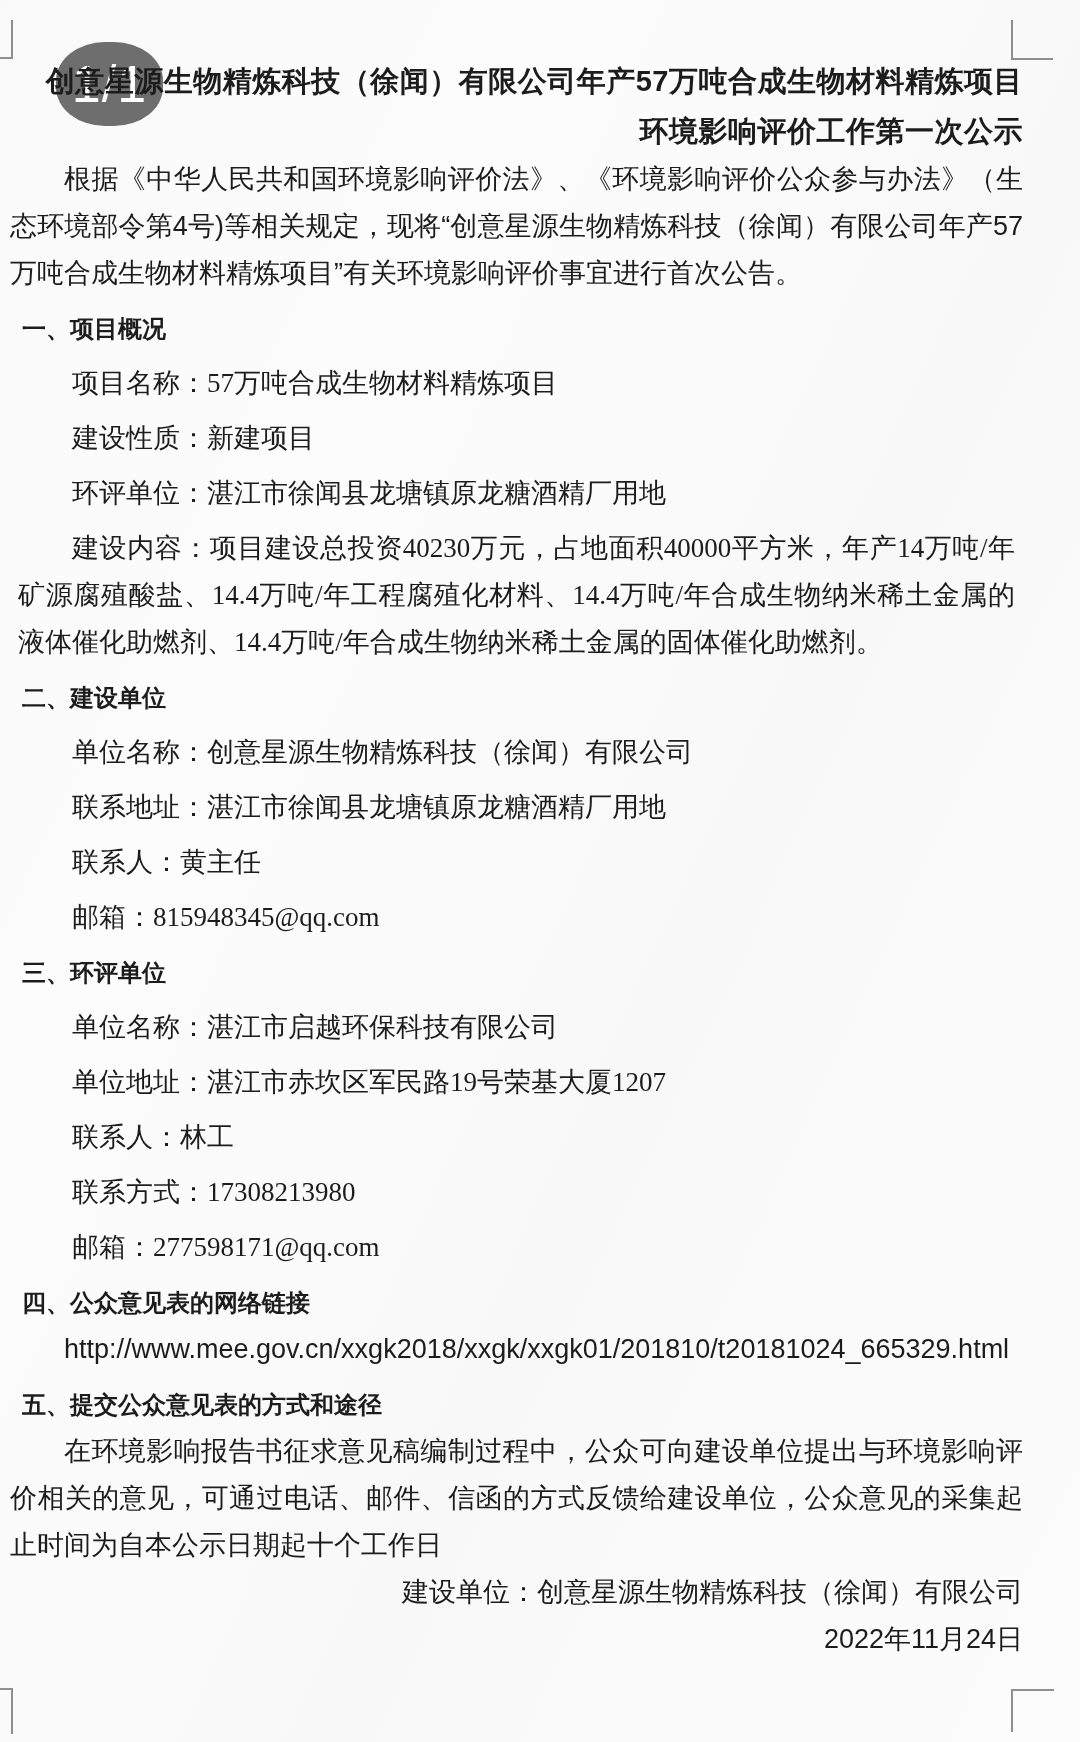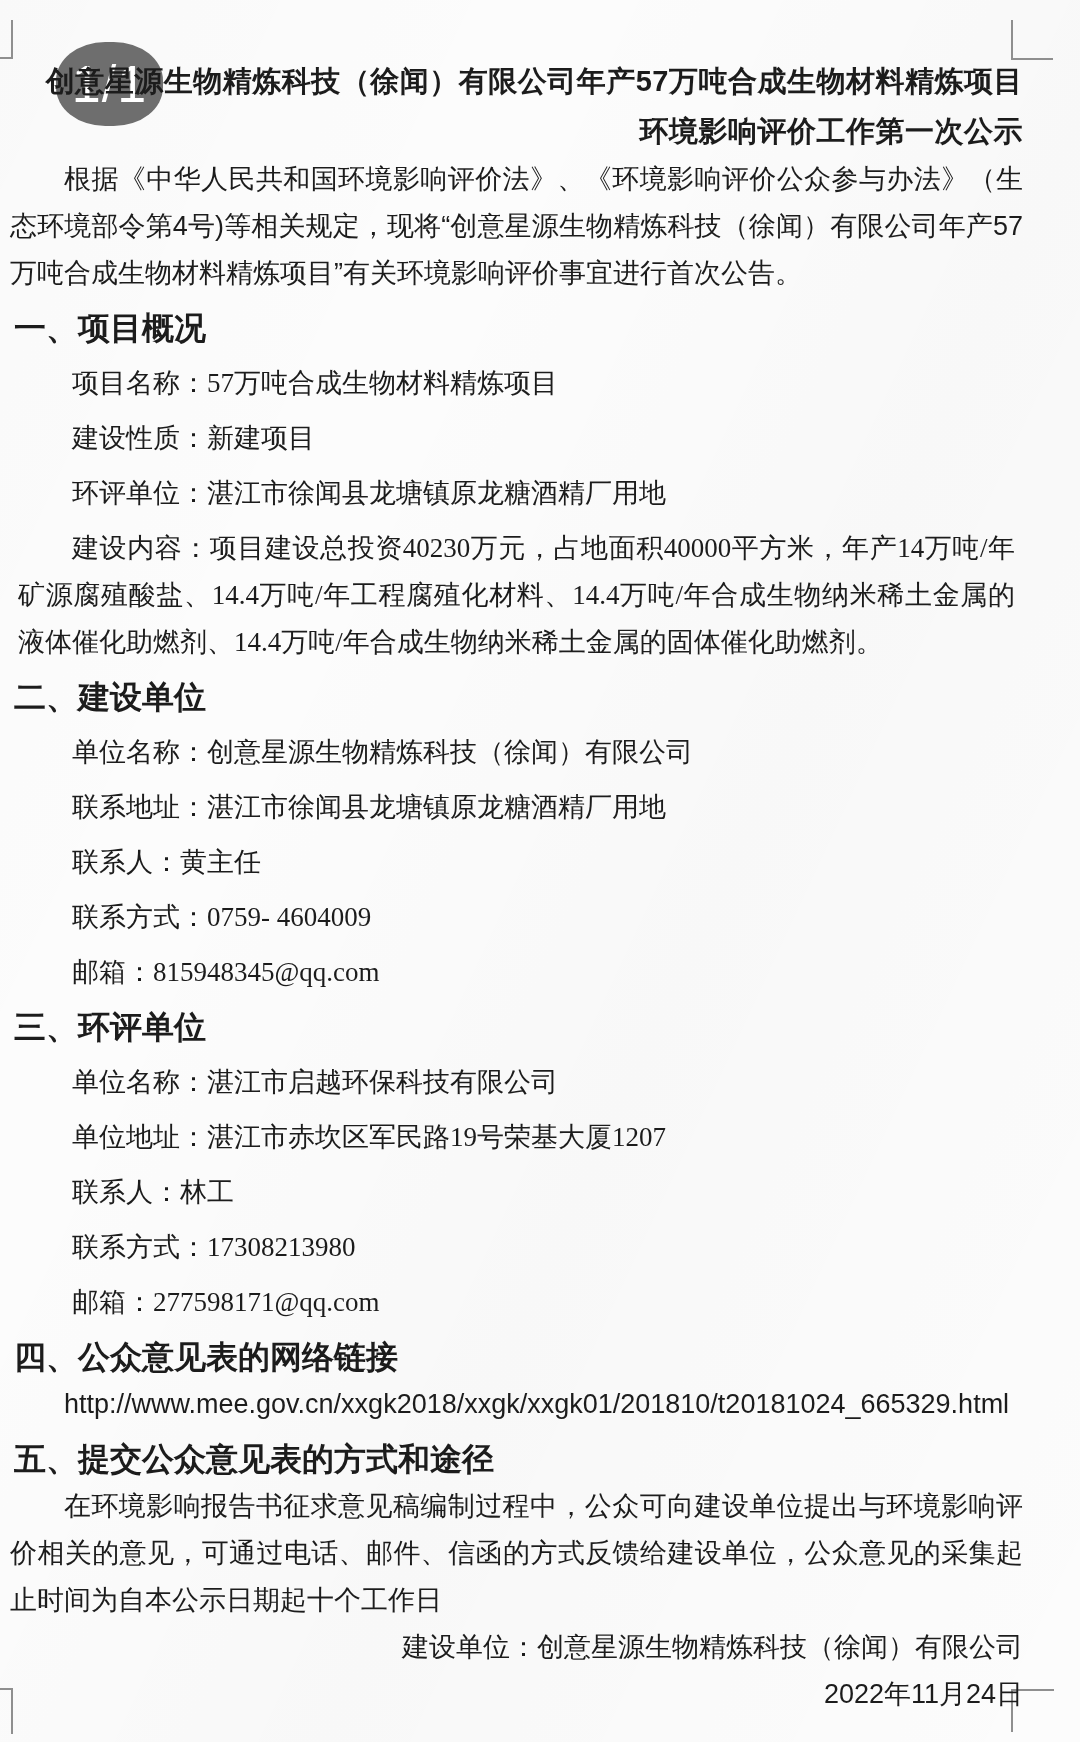--- a/index.html
+++ b/index.html
@@ -29,21 +29,21 @@
   }
   .badge span{color:#ffffff;font-size:52px;line-height:1;letter-spacing:1px;}
   
   .content{
     position:relative;z-index:2;
     padding:56px 57px 0 10px;
     font-size:27px;line-height:47px;
   }
   .doc-title{font-size:29px;font-weight:bold;text-align:right;line-height:50px;letter-spacing:0.5px;}
   .para{margin:0;text-indent:2em;text-align:justify;}
-  .heading{margin:8px 0 0 4px;font-size:32px;font-weight:bold;line-height:47px;}
+  .heading{margin:8px 0 0 12px;font-size:24px;font-weight:bold;line-height:47px;}
   .field-line{margin:8px;text-indent:2em;text-align:justify;font-family:Liberation Serif, serif;}
   .link-line{margin:0;text-indent:2em;word-break:break-all;color:#1c1c1c;text-decoration:none;display:block;}
   .signoff{text-align:right;}
   .signdate{text-align:right;}
 </style>
 </head>
 <body>
 
 <div class="page">
 
@@ -68,21 +68,20 @@
     <h2 class="heading">一、项目概况</h2>
     <div class="field-line"><span>项目名称：</span><span>57万吨合成生物材料精炼项目</span></div>
     <div class="field-line"><span>建设性质：</span><span>新建项目</span></div>
     <div class="field-line"><span>环评单位：</span><span>湛江市徐闻县龙塘镇原龙糖酒精厂用地</span></div>
     <div class="field-line"><span>建设内容：</span><span>项目建设总投资40230万元，占地面积40000平方米，年产14万吨/年矿源腐殖酸盐、14.4万吨/年工程腐殖化材料、14.4万吨/年合成生物纳米稀土金属的液体催化助燃剂、14.4万吨/年合成生物纳米稀土金属的固体催化助燃剂。</span></div>
 
     <h2 class="heading">二、建设单位</h2>
     <div class="field-line"><span>单位名称：</span><span>创意星源生物精炼科技（徐闻）有限公司</span></div>
     <div class="field-line"><span>联系地址：</span><span>湛江市徐闻县龙塘镇原龙糖酒精厂用地</span></div>
     <div class="field-line"><span>联系人：</span><span>黄主任</span></div>
-    <div class="field-line"><span>联系方式：</span><span>0759- 4604009</span></div>
     <div class="field-line"><span>邮箱：</span><span>815948345@qq.com</span></div>
 
     <h2 class="heading">三、环评单位</h2>
     <div class="field-line"><span>单位名称：</span><span>湛江市启越环保科技有限公司</span></div>
     <div class="field-line"><span>单位地址：</span><span>湛江市赤坎区军民路19号荣基大厦1207</span></div>
     <div class="field-line"><span>联系人：</span><span>林工</span></div>
     <div class="field-line"><span>联系方式：</span><span>17308213980</span></div>
     <div class="field-line"><span>邮箱：</span><span>277598171@qq.com</span></div>
 
     <h2 class="heading">四、公众意见表的网络链接</h2>

